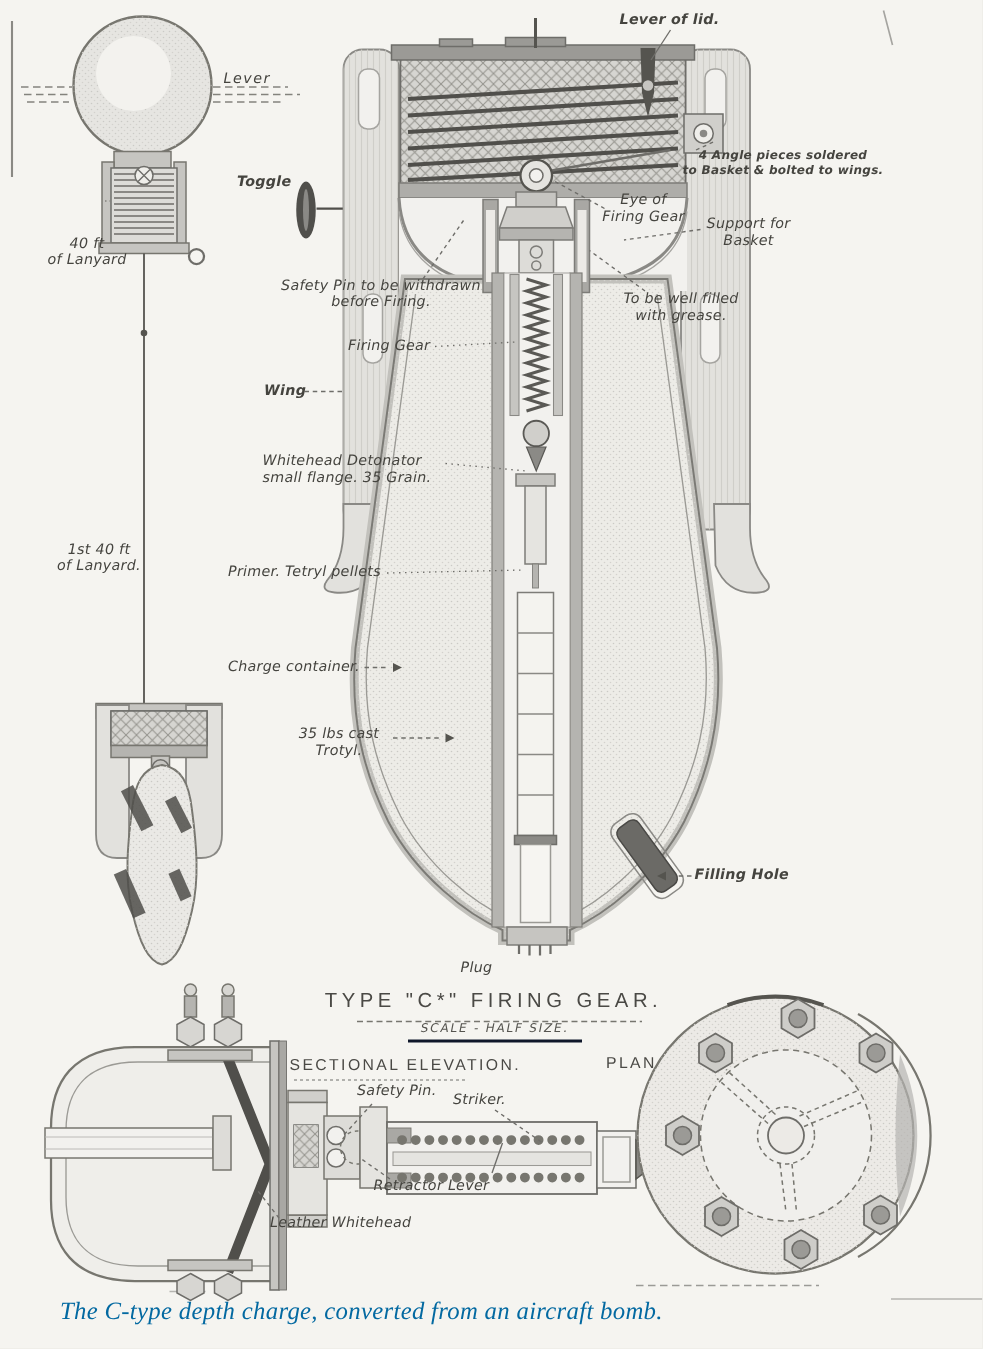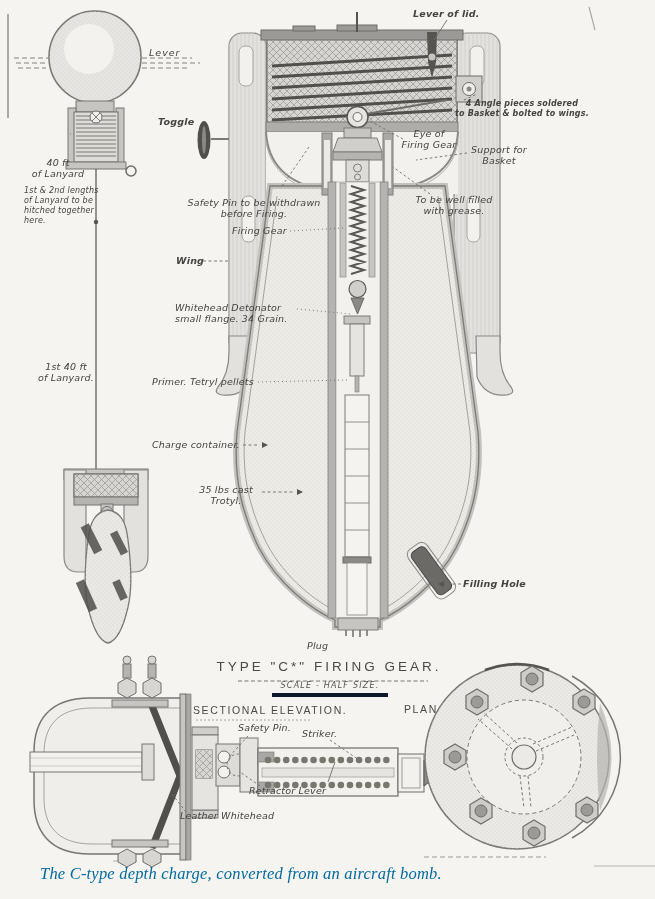--- a/index.html
+++ b/index.html
@@ -6,21 +6,21 @@
   #page{position:relative;width:655px;height:899px;background:#f5f4f0;overflow:hidden;
         font-family:"DejaVu Sans",sans-serif;}
   .lbl{position:absolute;font:italic 9.5px/1.2 "DejaVu Sans",sans-serif;color:#45443f;
        white-space:pre-line;letter-spacing:.2px;}
   .c{text-align:center;}
   .b{font-weight:bold;}
   .sm{font-size:8px;line-height:1.25;}
   .t-main{font:13.5px/1.1 "Liberation Sans",sans-serif;font-style:normal;letter-spacing:3px;
           color:#4a4945;text-align:center;}
   .t-scale{font:italic 8px/1.1 "DejaVu Sans",sans-serif;letter-spacing:1.2px;color:#55544f;
-           text-align:center;border-bottom:4px solid #0f172a;padding-bottom:2px;}
+           text-align:center;border-bottom:2px solid #0f172a;padding-bottom:2px;}
   .t-view{font:10.5px/1.1 "Liberation Sans",sans-serif;font-style:normal;letter-spacing:1.6px;
           color:#4a4945;}
   .caption{font:italic 16.5px/1.2 "Liberation Serif",serif;color:#0369a1;letter-spacing:.2px;
            white-space:nowrap;}
   svg{position:absolute;left:0;top:0;}
 </style>
 </head>
 <body>
 
 <div id="page">
@@ -357,41 +357,37 @@
           </g>
     </g>
     <line x1="424" y1="857" x2="546" y2="857" stroke="#9b9a96" stroke-width="1" stroke-dasharray="5,3"></line>
   </g>
 </svg>
 
 <div class="lbl" style="left:149px;top:47px;letter-spacing:1px;">Lever</div>
 <div class="lbl c" style="left:20px;top:121px;width:76px;margin-top:36px;">40 ft
 of Lanyard</div>
 <div class="lbl b" style="left:158px;top:116px;text-align:center;">Toggle</div>
-<div class="lbl sm" style="left:24px;top:186px;width:86px;">1st &amp; 2nd lengths
-of Lanyard to be
-hitched together
-here.</div>
 <div class="lbl c" style="left:30px;top:361px;width:72px;">1st 40 ft
 of Lanyard.</div>
 <div class="lbl b" style="left:413px;top:8px;">Lever of lid.</div>
 <div class="lbl sm b" style="left:452px;top:99px;width:140px;text-align:center;">4 Angle pieces soldered
 to Basket &amp; bolted to wings.</div>
 <div class="lbl c" style="left:398px;top:128px;width:62px;">Eye of
 Firing Gear</div>
 <div class="lbl c" style="left:468px;top:144px;width:62px;">Support for
 Basket</div>
 <div class="lbl c" style="left:406px;top:194px;width:96px;">To be well filled
 with grease.</div>
-<div class="lbl c" style="left:184px;top:185px;width:140px;margin-top:12px;">Safety Pin to be withdrawn
+<div class="lbl c" style="left:184px;top:185px;width:140px;">Safety Pin to be withdrawn
 before Firing.</div>
 <div class="lbl" style="left:232px;top:225px;">Firing Gear</div>
 <div class="lbl b" style="left:176px;top:255px;text-align:right;">Wing</div>
 <div class="lbl" style="left:175px;top:302px;width:124px;">Whitehead Detonator
-small flange. 34 Grain.</div>
+small flange. 35 Grain.</div>
 <div class="lbl" style="left:152px;top:376px;">Primer. Tetryl pellets</div>
 <div class="lbl" style="left:152px;top:439px;">Charge container.</div>
 <div class="lbl c" style="left:190px;top:484px;width:72px;">35 lbs cast
 Trotyl.</div>
 <div class="lbl b" style="left:463px;top:578px;">Filling Hole</div>
 <div class="lbl" style="left:307px;top:640px;">Plug</div>
 
 <div class="lbl t-main" style="left:198px;top:660px;width:262px;">TYPE "C*" FIRING GEAR.</div>
 <div class="lbl t-scale" style="left:272px;top:682px;width:116px;">SCALE - HALF SIZE.</div>
 <div class="lbl t-view" style="left:193px;top:705px;">SECTIONAL ELEVATION.</div>

